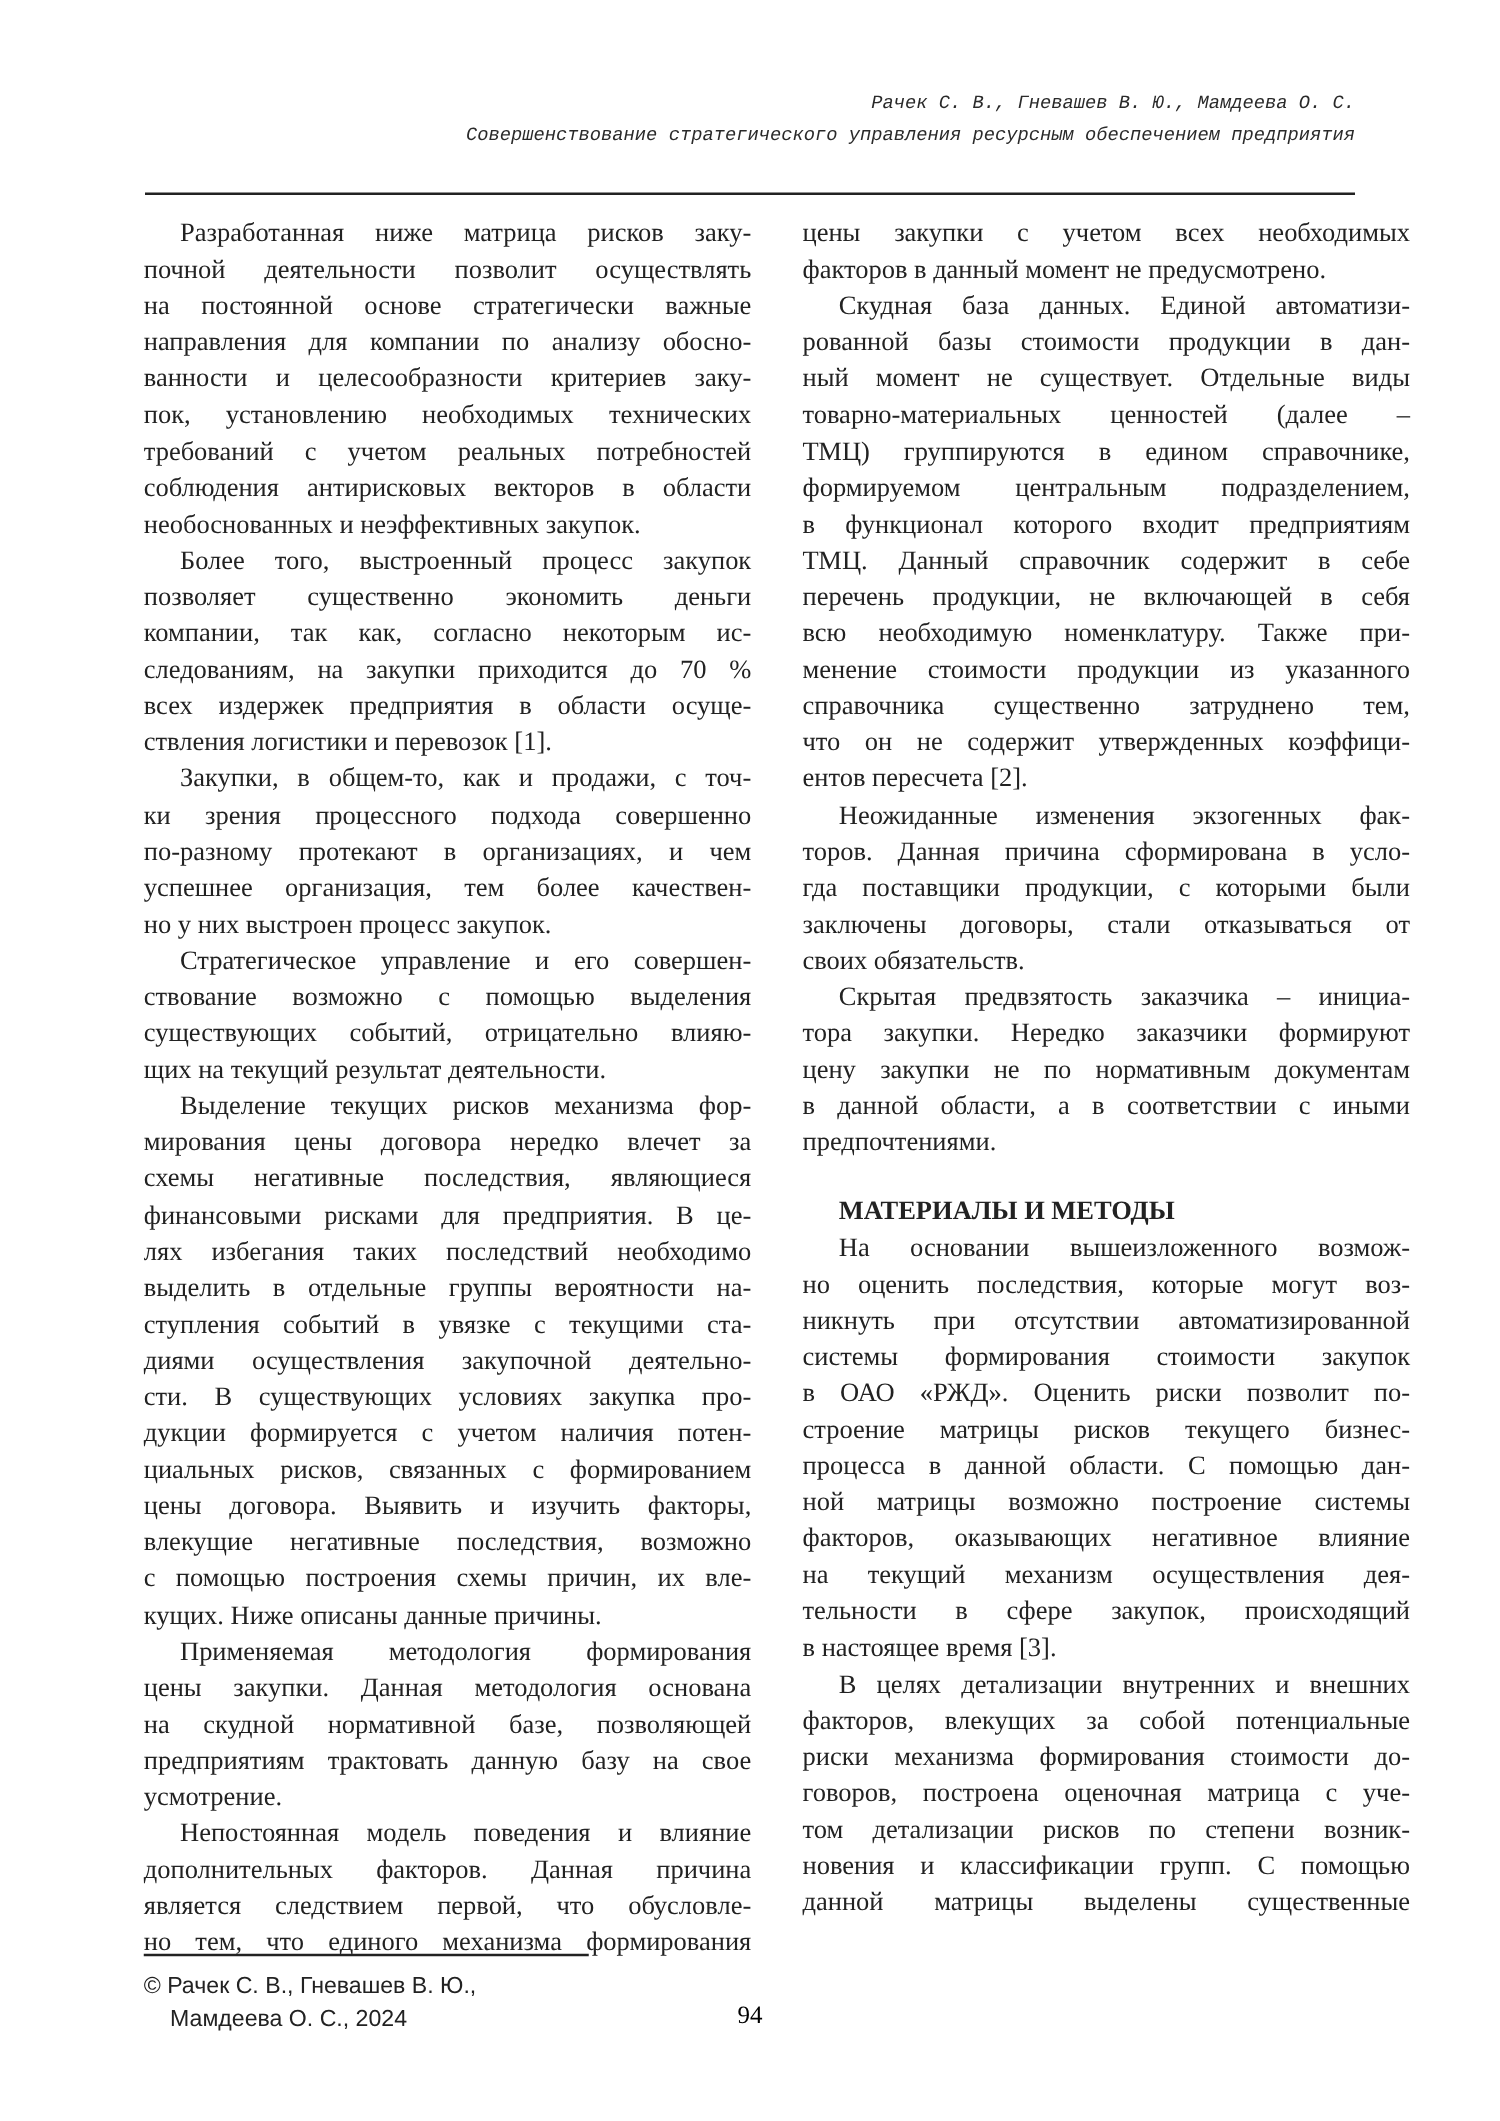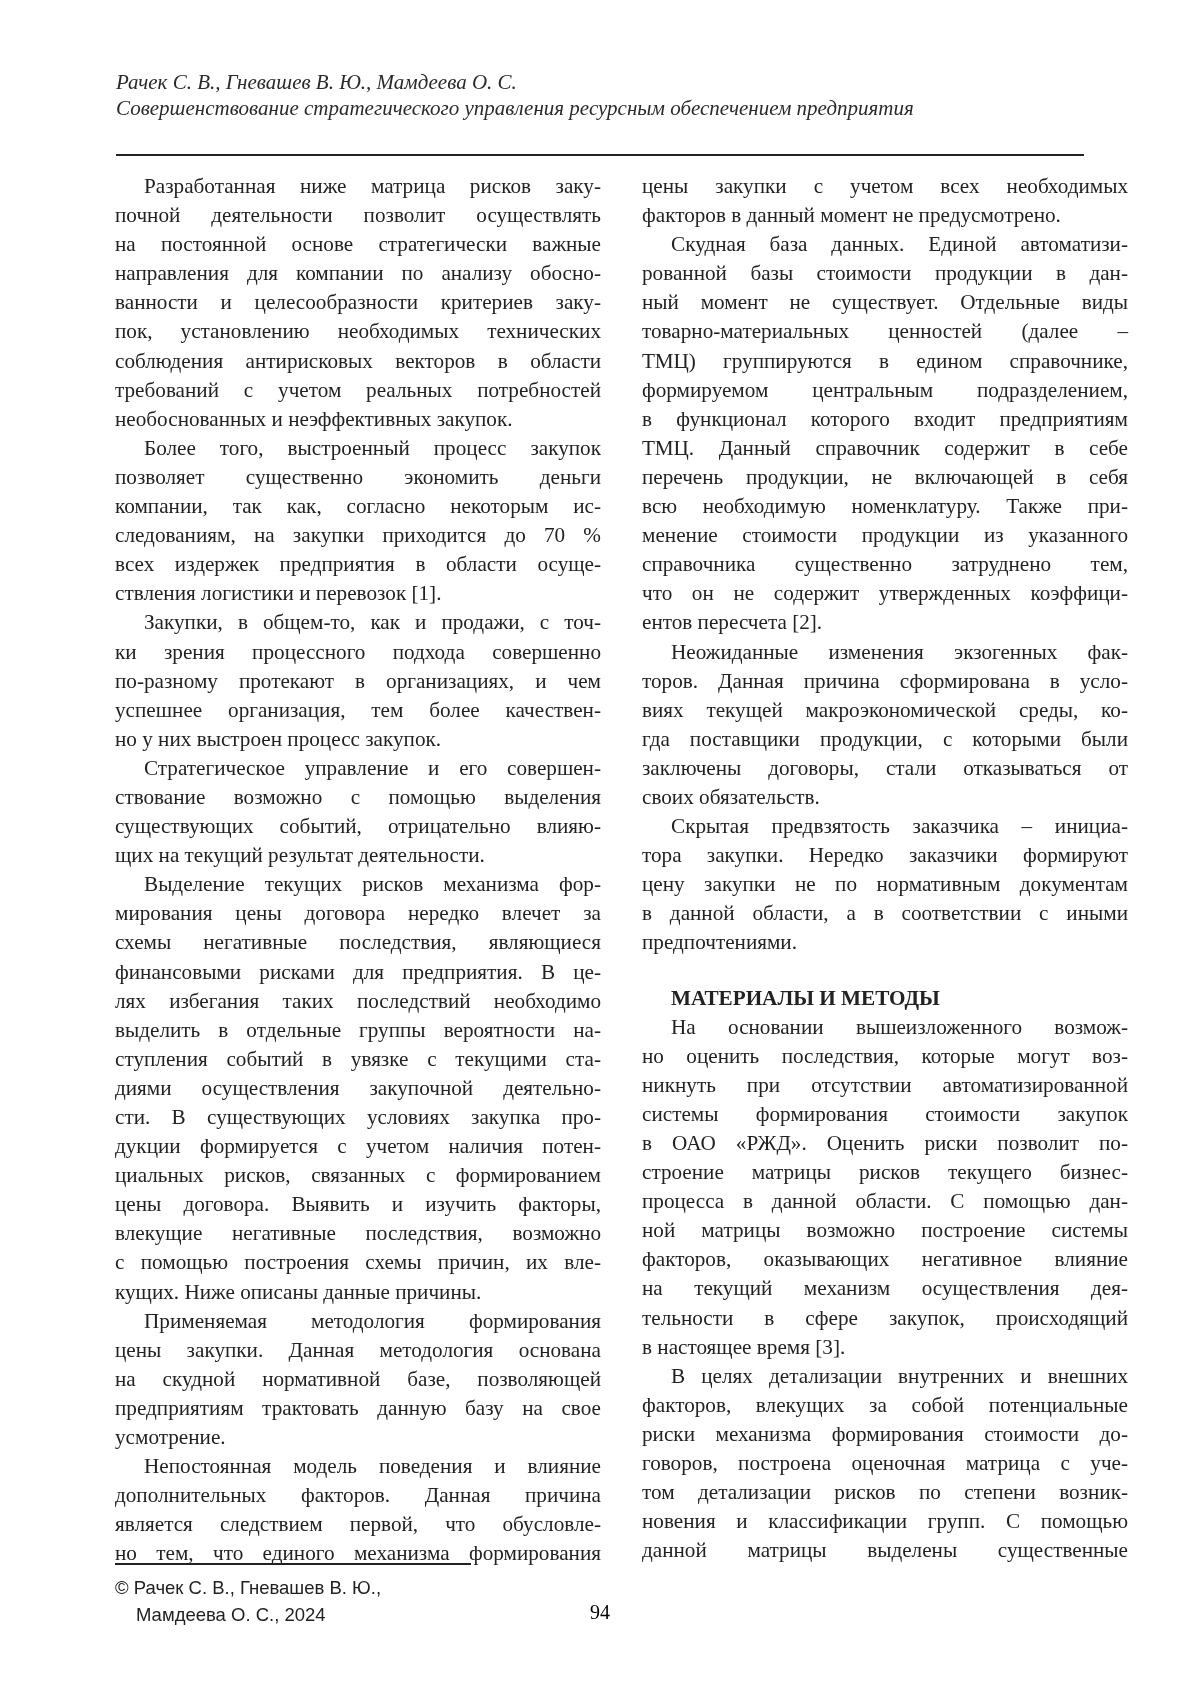--- a/index.html
+++ b/index.html
@@ -1,20 +1,20 @@
 <!DOCTYPE html>
 <html><head>
   <meta charset="utf-8">
   <style>
     html, body { margin: 0; padding: 0; background: #ffffff; }
     body { width: 1200px; height: 1697px; position: relative; overflow: hidden; color: #1c1c1c; }
     .running-head {
       position: absolute; left: 116px; top: 70px; width: 968px;
-      text-align: left; font-family: Liberation Serif, serif; font-style: italic;
-      font-size: 21px; line-height: 25.5px; color: #2a2a2a;
+      text-align: right; font-family: Liberation Mono, monospace; font-style: italic;
+      font-size: 15px; line-height: 25.5px; color: #2a2a2a;
     }
     .running-head div { white-space: nowrap; }
     .head-rule { position: absolute; left: 116px; top: 154px; width: 968px; height: 0; border-top: 2.5px solid #222; }
     .col {
       position: absolute; top: 172px; width: 486px;
       font-family: Liberation Serif, serif; font-size: 21.2px; line-height: 29.1px; color: #222;
     }
     .col-left { left: 115px; }
     .col-right { left: 642px; }
     .ln { display: block; height: 29.1px; text-align: justify; text-align-last: justify; white-space: nowrap; overflow: visible; }
@@ -42,22 +42,22 @@
 </div>
 <div class="head-rule"></div>
 
 <div class="col col-left">
   <span class="ln indent">Разработанная ниже матрица рисков заку-</span>
   <span class="ln">почной деятельности позволит осуществлять</span>
   <span class="ln">на постоянной основе стратегически важные</span>
   <span class="ln">направления для компании по анализу обосно-</span>
   <span class="ln">ванности и целесообразности критериев заку-</span>
   <span class="ln">пок, установлению необходимых технических</span>
+  <span class="ln">требований с учетом реальных потребностей</span>
   <span class="ln">соблюдения антирисковых векторов в области</span>
-  <span class="ln">требований с учетом реальных потребностей</span>
   <span class="ln last">необоснованных и неэффективных закупок.</span>
   <span class="ln indent">Более того, выстроенный процесс закупок</span>
   <span class="ln">позволяет существенно экономить деньги</span>
   <span class="ln">компании, так как, согласно некоторым ис-</span>
   <span class="ln">следованиям, на закупки приходится до 70 %</span>
   <span class="ln">всех издержек предприятия в области осуще-</span>
   <span class="ln last">ствления логистики и перевозок [1].</span>
   <span class="ln indent">Закупки, в общем-то, как и продажи, с точ-</span>
   <span class="ln">ки зрения процессного подхода совершенно</span>
   <span class="ln">по-разному протекают в организациях, и чем</span>
@@ -105,21 +105,20 @@
   <span class="ln">в функционал которого входит предприятиям</span>
   <span class="ln">ТМЦ. Данный справочник содержит в себе</span>
   <span class="ln">перечень продукции, не включающей в себя</span>
   <span class="ln">всю необходимую номенклатуру. Также при-</span>
   <span class="ln">менение стоимости продукции из указанного</span>
   <span class="ln">справочника существенно затруднено тем,</span>
   <span class="ln">что он не содержит утвержденных коэффици-</span>
   <span class="ln last">ентов пересчета [2].</span>
   <span class="ln indent">Неожиданные изменения экзогенных фак-</span>
   <span class="ln">торов. Данная причина сформирована в усло-</span>
-  <span class="ln">виях текущей макроэкономической среды, ко-</span>
   <span class="ln">гда поставщики продукции, с которыми были</span>
   <span class="ln">заключены договоры, стали отказываться от</span>
   <span class="ln last">своих обязательств.</span>
   <span class="ln indent">Скрытая предвзятость заказчика – инициа-</span>
   <span class="ln">тора закупки. Нередко заказчики формируют</span>
   <span class="ln">цену закупки не по нормативным документам</span>
   <span class="ln">в данной области, а в соответствии с иными</span>
   <span class="ln last">предпочтениями.</span>
   <span class="gap"></span>
   <span class="section-heading">МАТЕРИАЛЫ И МЕТОДЫ</span>

